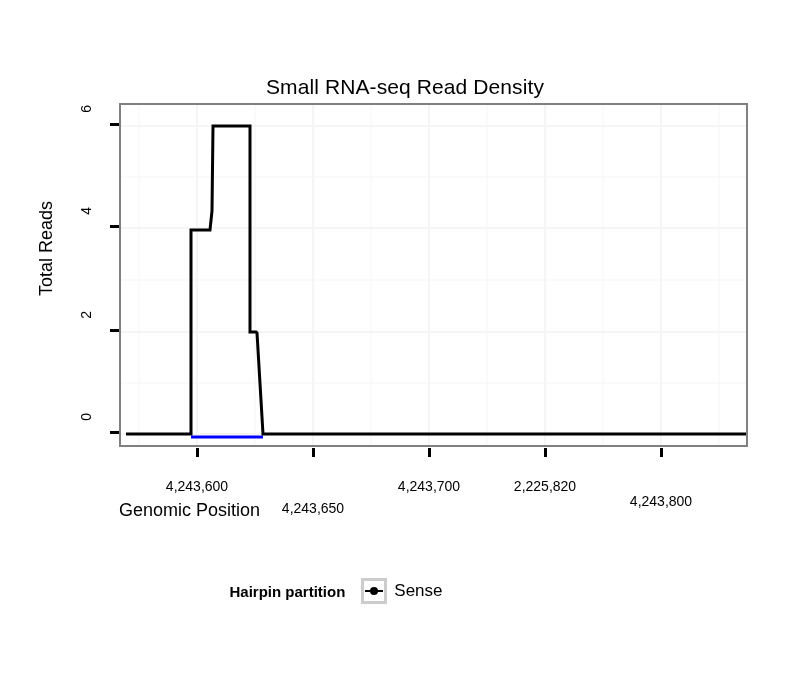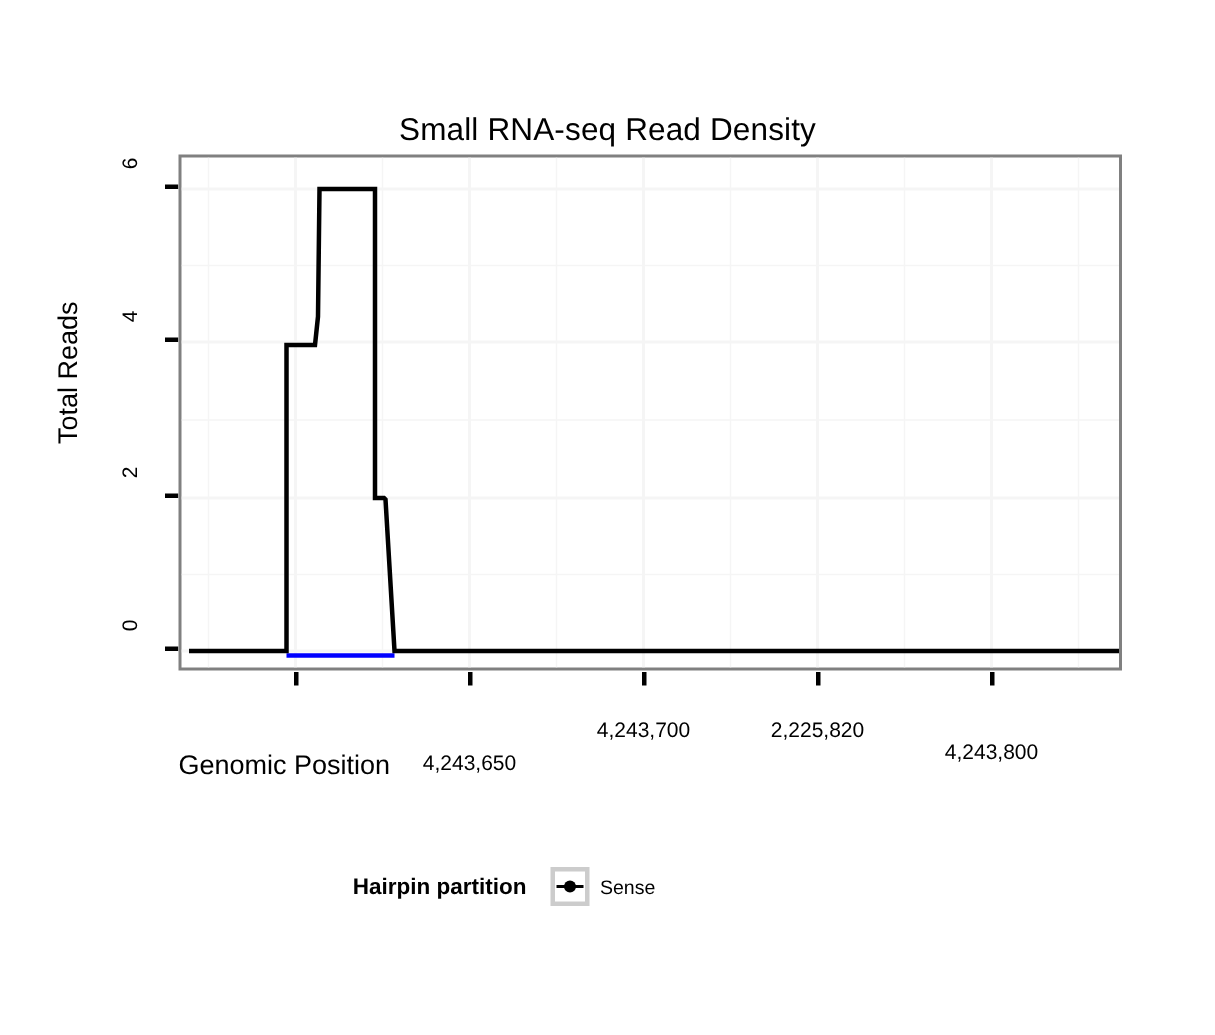--- a/index.html
+++ b/index.html
@@ -130,21 +130,21 @@
   .legend-key .keydot {
     position: absolute;
     left: 50%;
     top: 50%;
     width: 8px;
     height: 8px;
     border-radius: 50%;
     transform: translate(-50%, -50%);
   }
   .legend-label {
-    font-size: 13px;
+    font-size: 17px;
     text-align: center;
   }
 </style>
 </head>
 <body>
 
 <div id="figure">
 
   <div class="chart-title">Small RNA-seq Read Density</div>
 
@@ -197,20 +197,21 @@
       </g>
     </svg>
   </div>
 
   <div class="tick-mark-x" style="left:196px; top:448px;"></div>
   <div class="tick-mark-x" style="left:312px; top:448px;"></div>
   <div class="tick-mark-x" style="left:428px; top:448px;"></div>
   <div class="tick-mark-x" style="left:544px; top:448px;"></div>
   <div class="tick-mark-x" style="left:660px; top:448px;"></div>
 
+  <div class="x-tick-label" style="left:127px; top:478px;">4,243,600</div>
   <div class="x-tick-label" style="left:243px; top:500px;">4,243,650</div>
   <div class="x-tick-label" style="left:359px; top:478px;">4,243,700</div>
   <div class="x-tick-label" style="left:475px; top:478px;">2,225,820</div>
   <div class="x-tick-label" style="left:591px; top:478px;margin-top:15px;">4,243,800</div>
 
   <div class="x-axis-title">Genomic Position</div>
 
   <div class="legend">
     <div class="legend-title">Hairpin partition</div>
 

